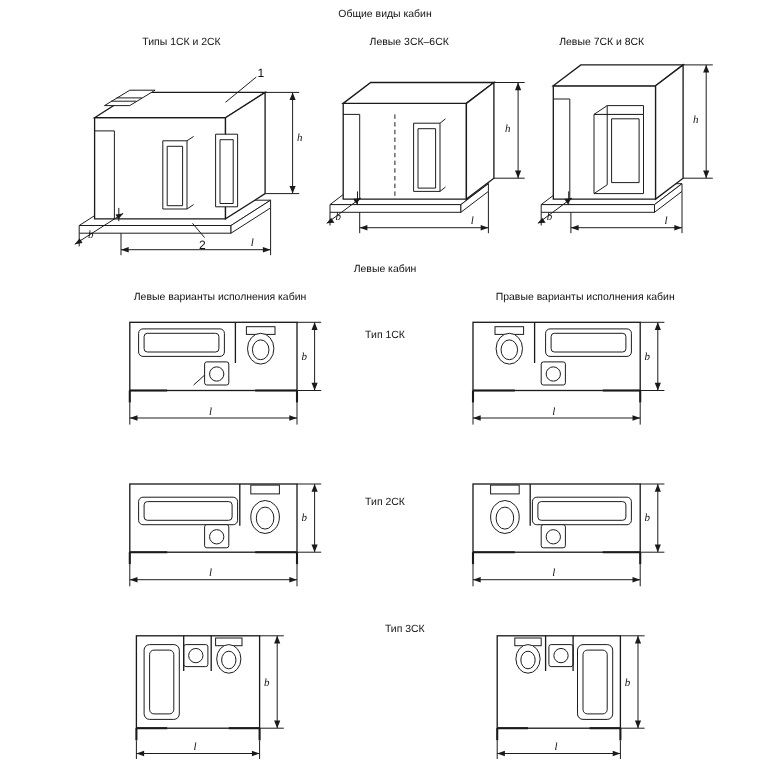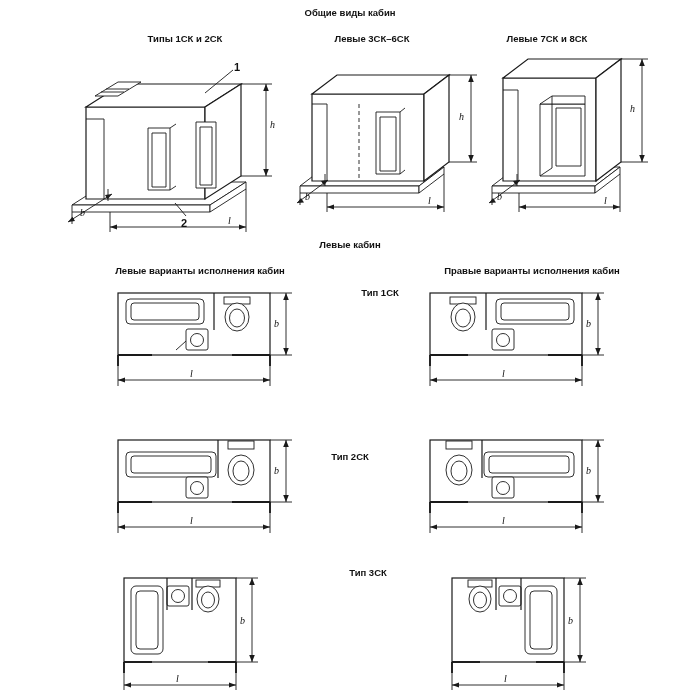--- a/index.html
+++ b/index.html
@@ -17,21 +17,21 @@
   }
   #sheet {
     position: absolute;
     left: 0; top: 0;
     width: 700px;
     height: 700px;
   }
   .lbl {
     position: absolute;
     font-size: 9.5px;
-    font-weight: bold;
+    font-weight: normal;
     color: #111;
     white-space: nowrap;
     line-height: 1;
   }
   .lbl.center {
     transform: translateX(-50%);
   }
   svg {
     position: absolute;
     left: 0; top: 0;
@@ -49,30 +49,30 @@
     fill: #111;
   }
 </style>
 </head>
 <body>
 
 <div id="sheet">
 
   <div class="lbl center" style="left:350px; top:8px;">Общие виды кабин</div>
 
-  <div class="lbl center" style="left:165px; top:34px;margin-left:20px;">Типы 1СК и 2СК</div>
+  <div class="lbl center" style="left:165px; top:34px;">Типы 1СК и 2СК</div>
   <div class="lbl center" style="left:372px; top:34px;">Левые 3СК–6СК</div>
   <div class="lbl center" style="left:547px; top:34px;">Левые 7СК и 8СК</div>
 
   <div class="lbl center" style="left:350px; top:240px;">Левые кабин</div>
 
   <div class="lbl center" style="left:200px; top:266px;text-align:right;">Левые варианты исполнения кабин</div>
   <div class="lbl center" style="left:500px; top:266px;margin-left:32px;">Правые варианты исполнения кабин</div>
 
-  <div class="lbl center" style="left:350px; top:288px;margin-left:30px;">Тип 1СК</div>
+  <div class="lbl center" style="left:350px; top:300px;">Тип 1СК</div>
   <div class="lbl center" style="left:350px; top:452px;">Тип 2СК</div>
   <div class="lbl center" style="left:368px; top:568px;">Тип 3СК</div>
 
   <div class="lbl" style="left:234px; top:62px; font-size:11px;">1</div>
   <div class="lbl" style="left:181px; top:218px; font-size:11px;">2</div>
   <div class="lbl" style="left:166px; top:307px; font-size:11px;">3</div>
   <div class="lbl" style="left:168px; top:346px; font-size:11px;">4</div>
   <div class="lbl" style="left:238px; top:315px; font-size:11px;">5</div>
 
   <svg width="700" height="700" viewBox="0 0 700 700">

